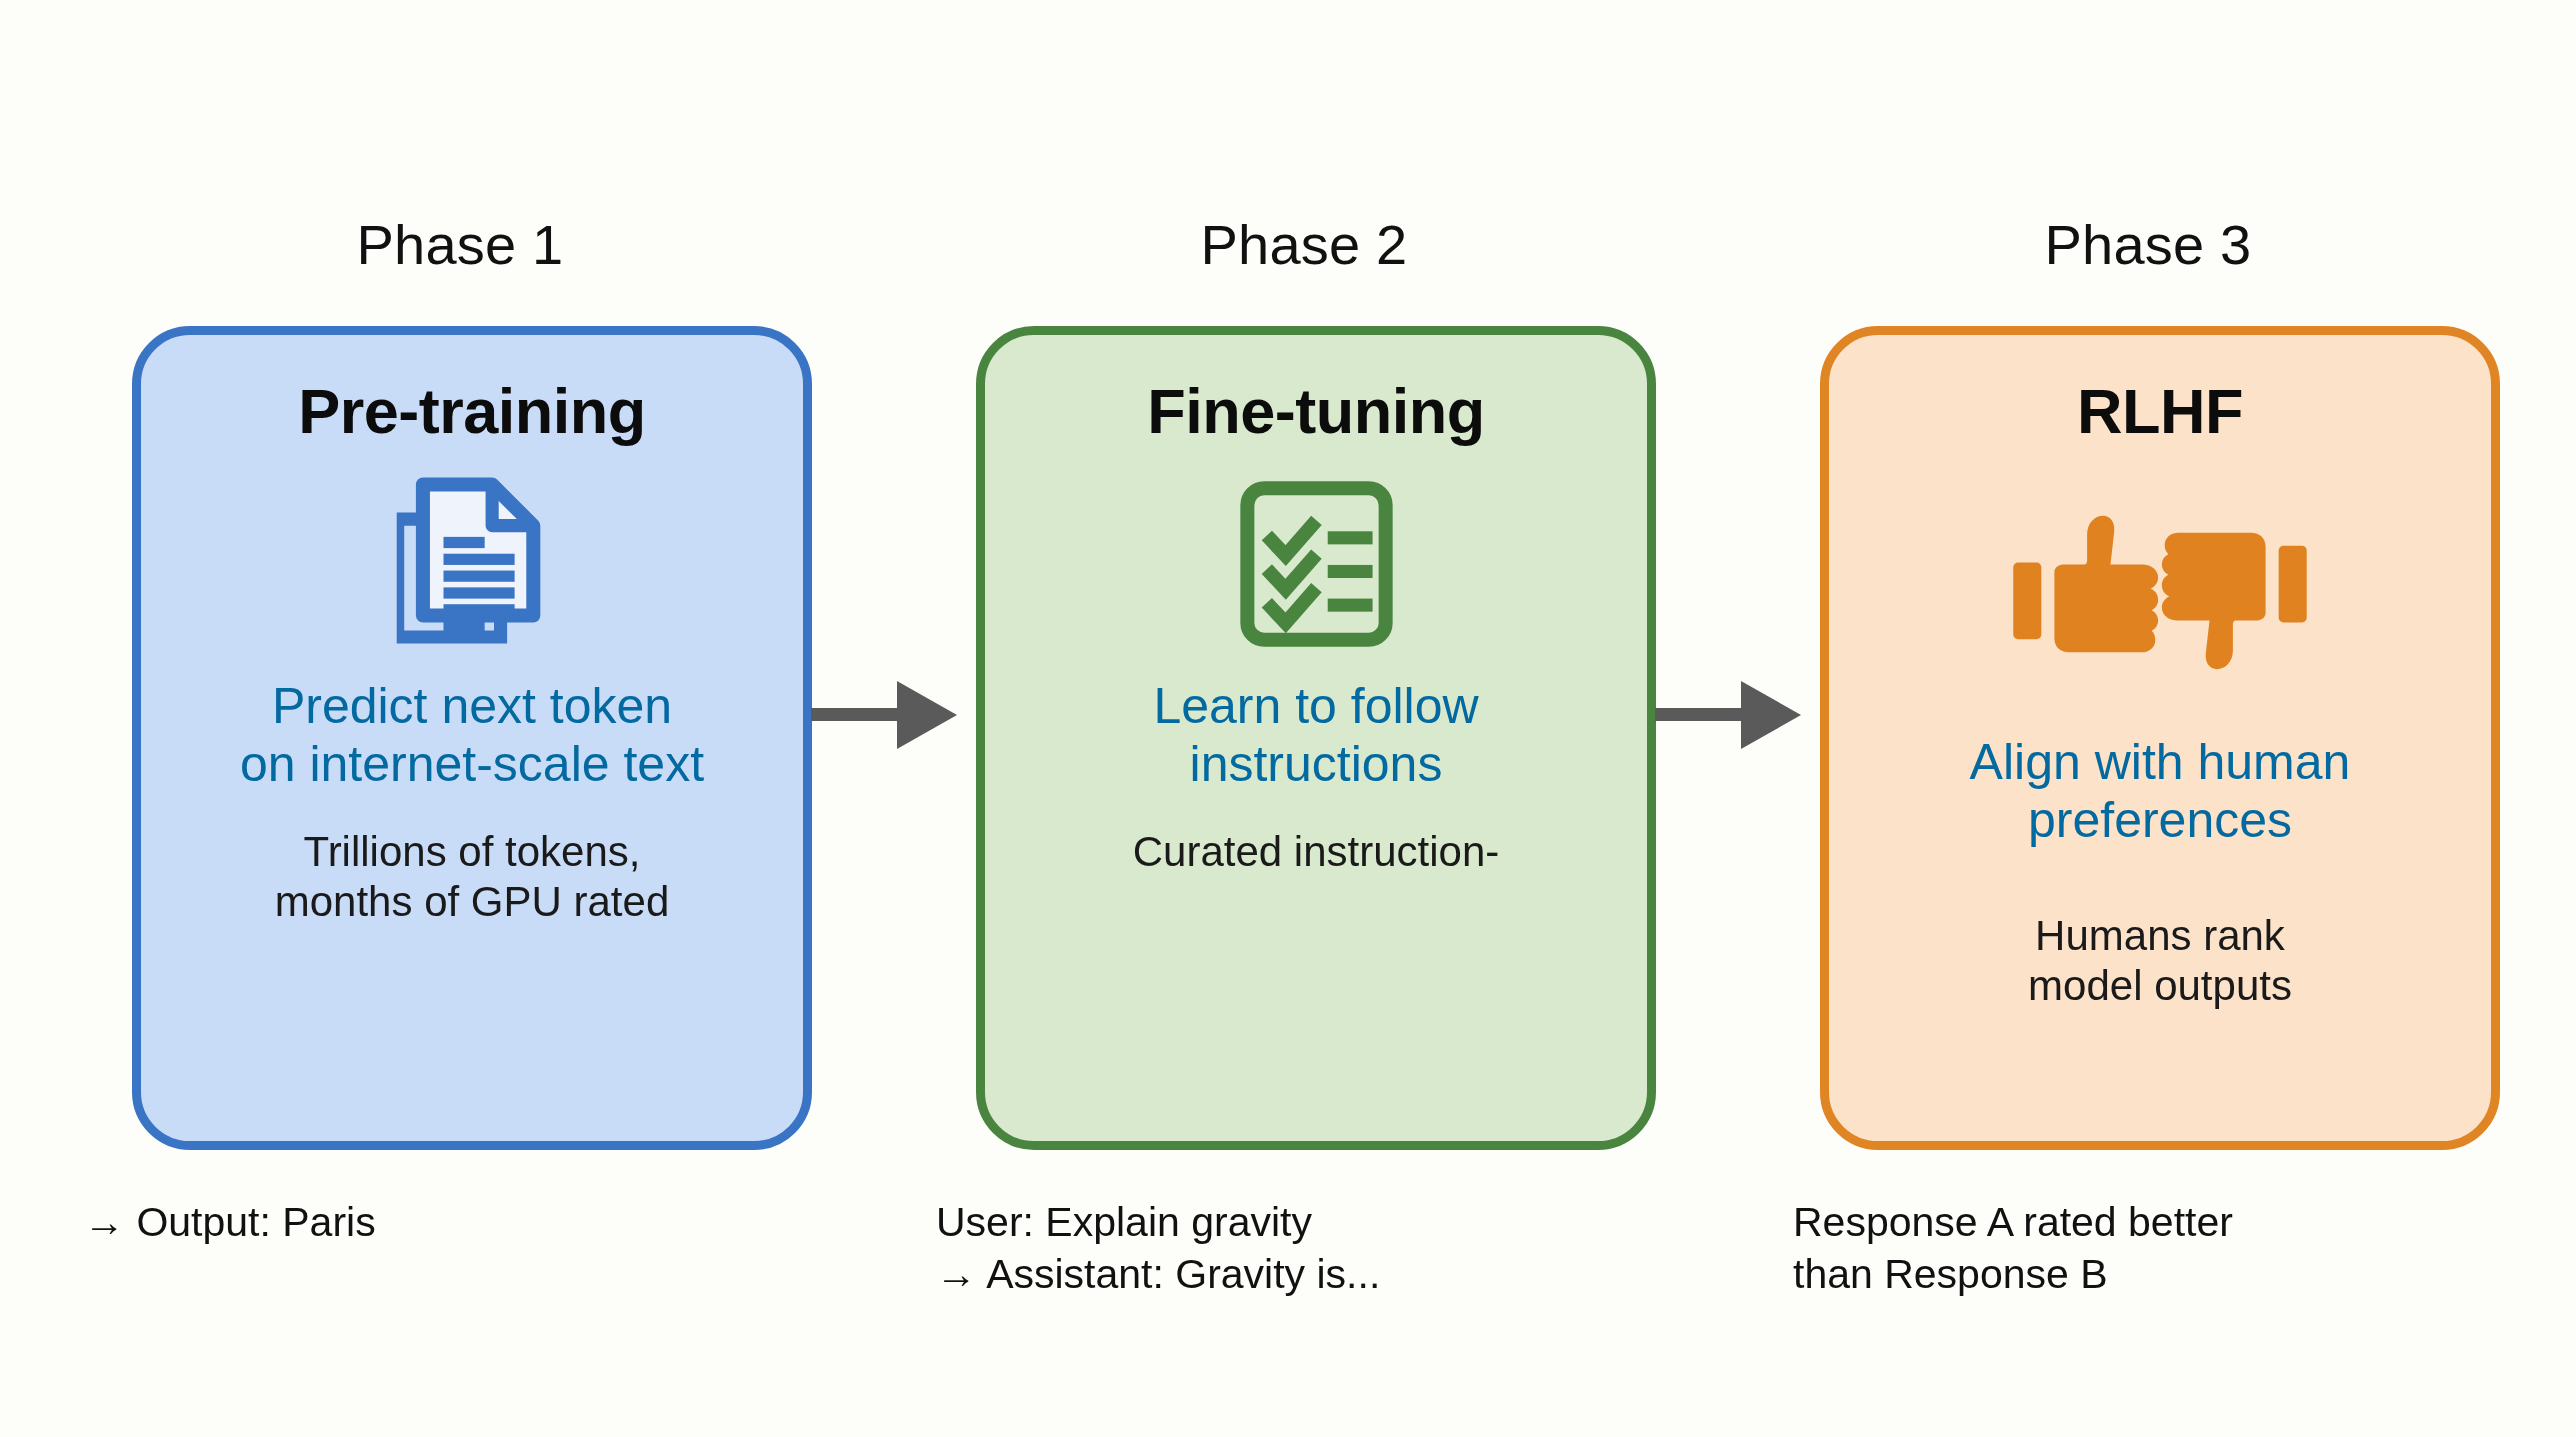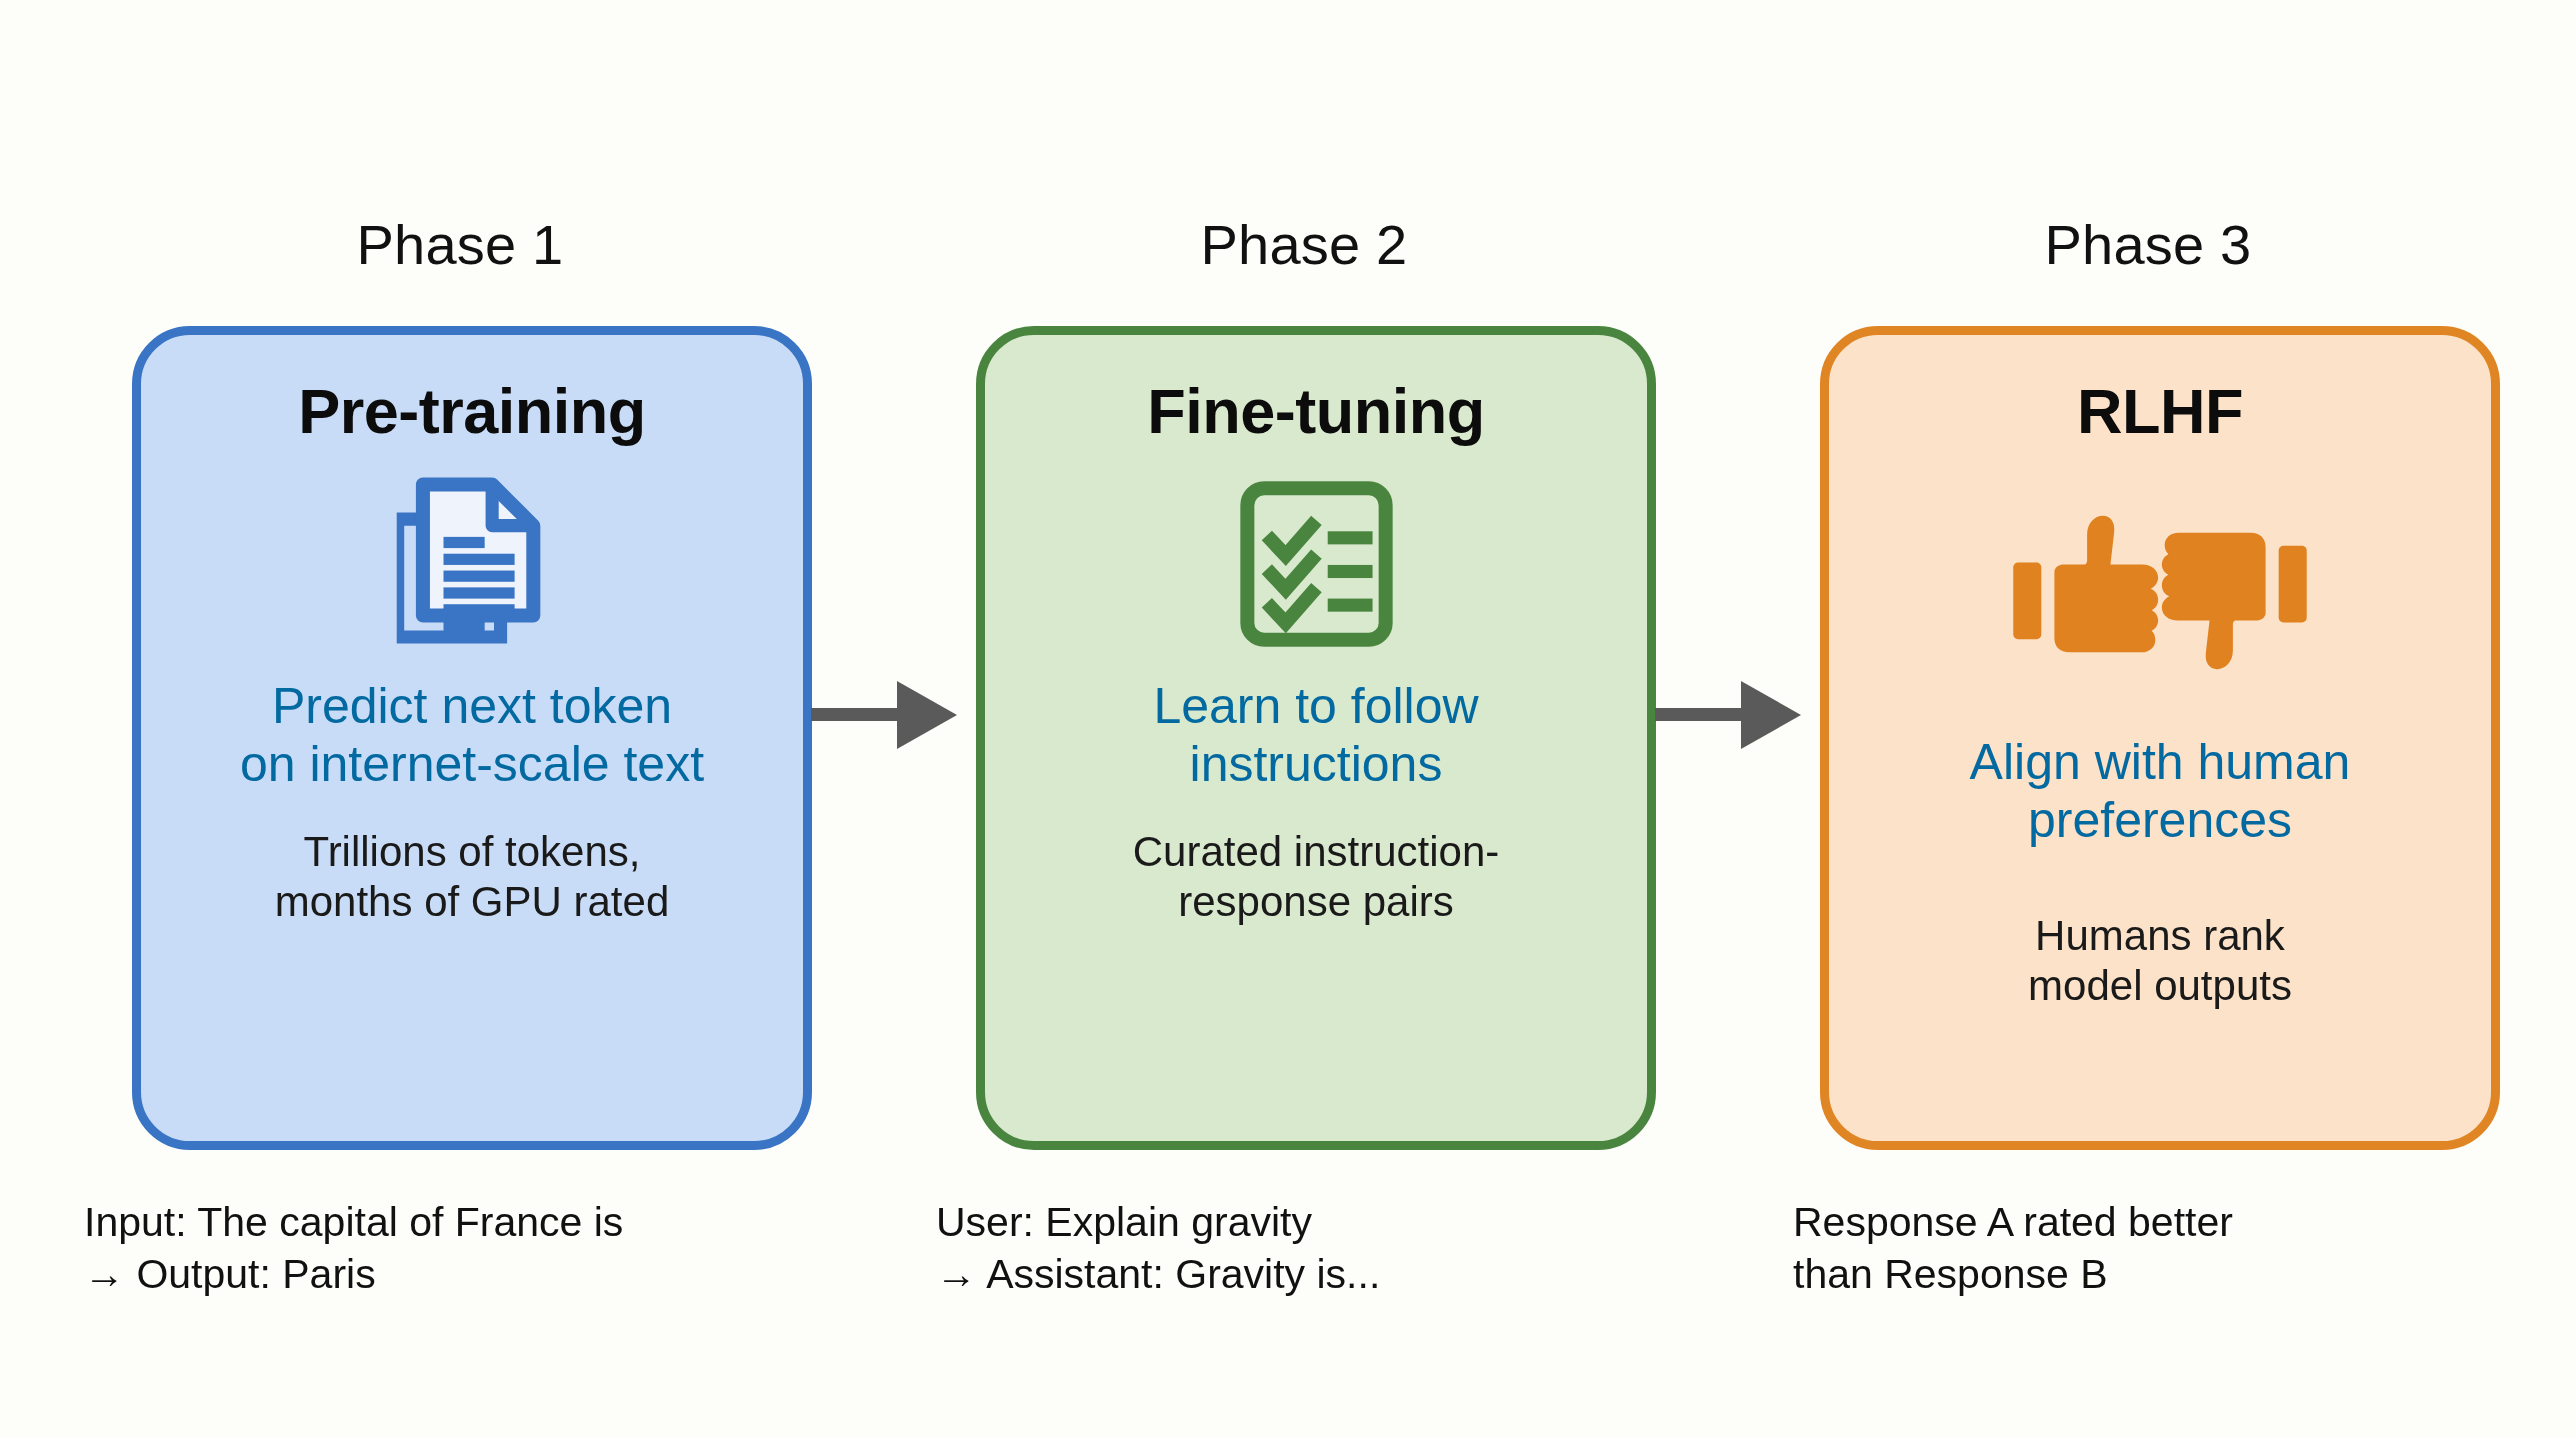--- a/index.html
+++ b/index.html
@@ -173,21 +173,20 @@
         <div>on internet-scale text</div>
       </div>
 
       <div class="box-sub">
         <div>Trillions of tokens,</div>
         <div>months of GPU rated</div>
       </div>
     </div>
 
     <div class="phase-caption">
-      <div>Input: The capital of France is</div>
       <div>→ Output: Paris</div>
     </div>
   </div>
 
   <div class="arrow a1">
     <div class="shaft"></div>
     <div class="head"></div>
   </div>
 
   <div class="phase-col c2">
@@ -211,21 +210,20 @@
         </svg>
       </div>
 
       <div class="box-main">
         <div>Learn to follow</div>
         <div>instructions</div>
       </div>
 
       <div class="box-sub">
         <div>Curated instruction-</div>
-        <div>response pairs</div>
       </div>
     </div>
 
     <div class="phase-caption">
       <div>User: Explain gravity</div>
       <div>→ Assistant: Gravity is...</div>
     </div>
   </div>
 
   <div class="arrow a2">

